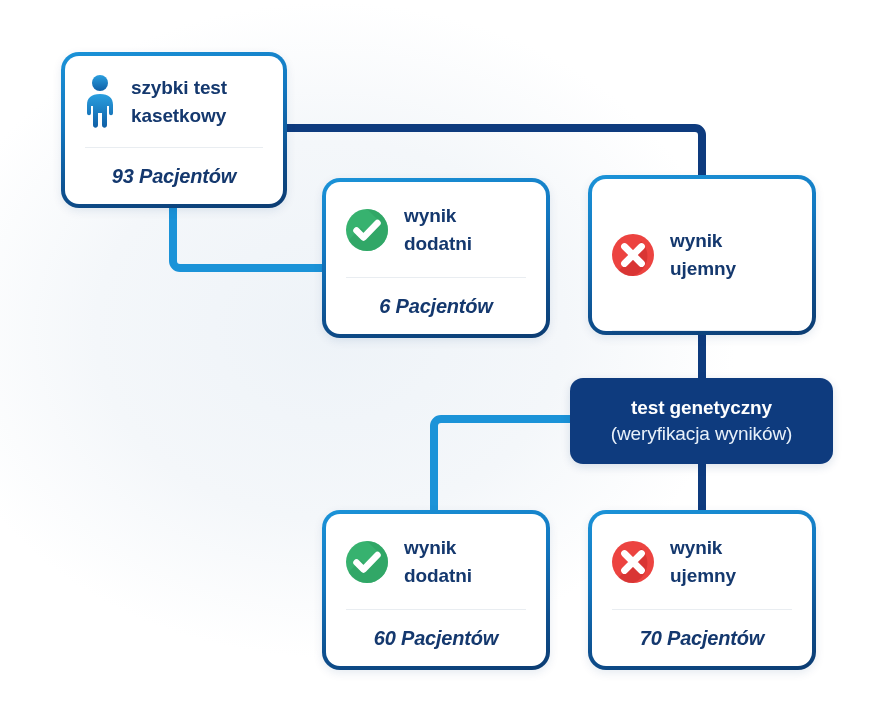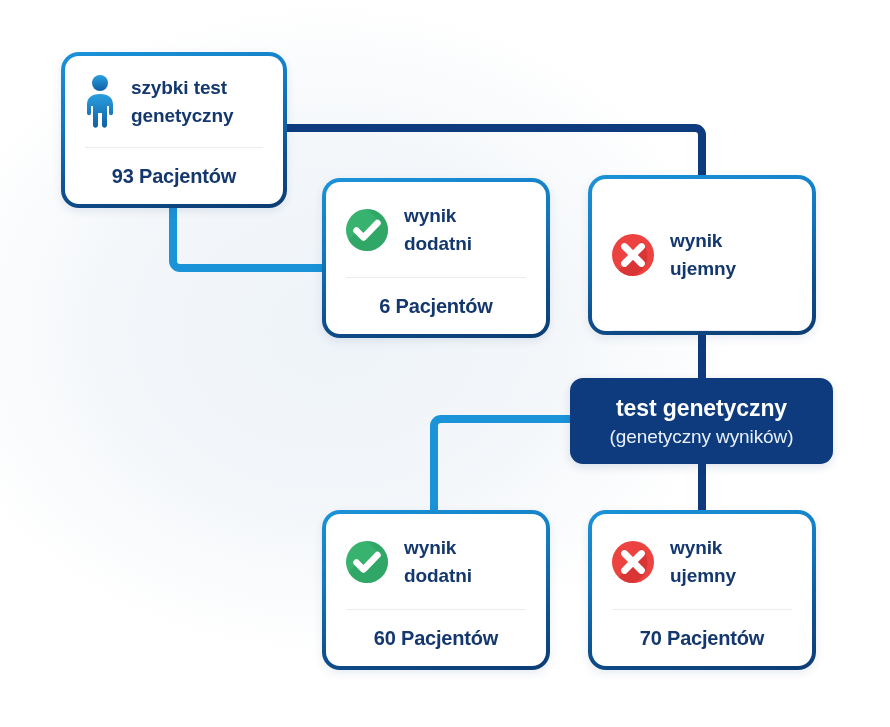--- a/index.html
+++ b/index.html
@@ -72,20 +72,21 @@
   .node-count {
     flex: 0 0 auto;
     height: 56px;
     display: flex;
     align-items: center;
     justify-content: center;
     color: #14386e;
     font-size: 20px;
     font-weight: 700;
     letter-spacing: -0.2px;
+    font-style: italic;
   }
 
   
   .icon {
     flex: 0 0 auto;
     display: block;
   }
   .icon-person { width: 34px; height: 54px; }
   .icon-status { width: 46px; height: 46px; }
 
@@ -95,21 +96,21 @@
     border-radius: 13px;
     background: #0e3b7e;
     display: flex;
     flex-direction: column;
     align-items: center;
     justify-content: center;
     box-shadow: 0 3px 10px rgba(12, 60, 114, 0.14);
   }
   .process-title {
     color: #ffffff;
-    font-size: 23px;
+    font-size: 19px;
     font-weight: 700;
     line-height: 1.35;
     letter-spacing: -0.1px;
   }
   .process-sub {
     color: #e8f1fa;
     font-size: 19px;
     font-weight: 400;
     line-height: 1.35;
     letter-spacing: -0.1px;
@@ -153,21 +154,21 @@
             </linearGradient>
           </defs>
           <circle cx="17" cy="8" r="8" fill="url(#personGrad)"></circle>
           <path d="M17 19 C 8 19 4 23 4 30 L 4 38 C 4 41 8 41 8 38 L 8 31
                    L 10 31 L 10 50 C 10 53.5 15 53.5 15 50 L 15 38 L 19 38
                    L 19 50 C 19 53.5 24 53.5 24 50 L 24 31 L 26 31 L 26 38
                    C 26 41 30 41 30 38 L 30 30 C 30 23 26 19 17 19 Z" fill="url(#personGrad)"></path>
         </svg>
         <div class="node-label">
           <span>szybki test</span><br>
-          <span>genetyczny</span>
+          <span>kasetkowy</span>
         </div>
       </div>
       <div class="node-divider"></div>
       <div class="node-count">93 Pacjentów</div>
     </div>
   </div>
 
   <div class="node" id="node-rapid-pos">
     <div class="node-inner">
       <div class="node-top">
@@ -198,21 +199,21 @@
           <span>wynik</span><br>
           <span>ujemny</span>
         </div>
       </div>
       <div class="node-divider"></div>
     </div>
   </div>
 
   <div class="process-box" id="node-genetic">
     <div class="process-title">test genetyczny</div>
-    <div class="process-sub">(genetyczny wyników)</div>
+    <div class="process-sub">(weryfikacja wyników)</div>
   </div>
 
   <div class="node" id="node-gen-pos">
     <div class="node-inner">
       <div class="node-top">
         <svg class="icon icon-status" viewBox="0 0 46 46" xmlns="http://www.w3.org/2000/svg">
           <circle cx="23" cy="23" r="21" fill="#37b26f"></circle>
           <path d="M23 2 A21 21 0 0 1 23 44 A21 21 0 0 1 4.5 33 L 17 21 L 23 27 L 34.5 13.5 Z" fill="#2d9e60" opacity="0.55"></path>
           <path d="M12.5 23.5 L 19.5 30.5 L 33.5 16" fill="none" stroke="#ffffff" stroke-width="6.5" stroke-linecap="round" stroke-linejoin="round"></path>
         </svg>

